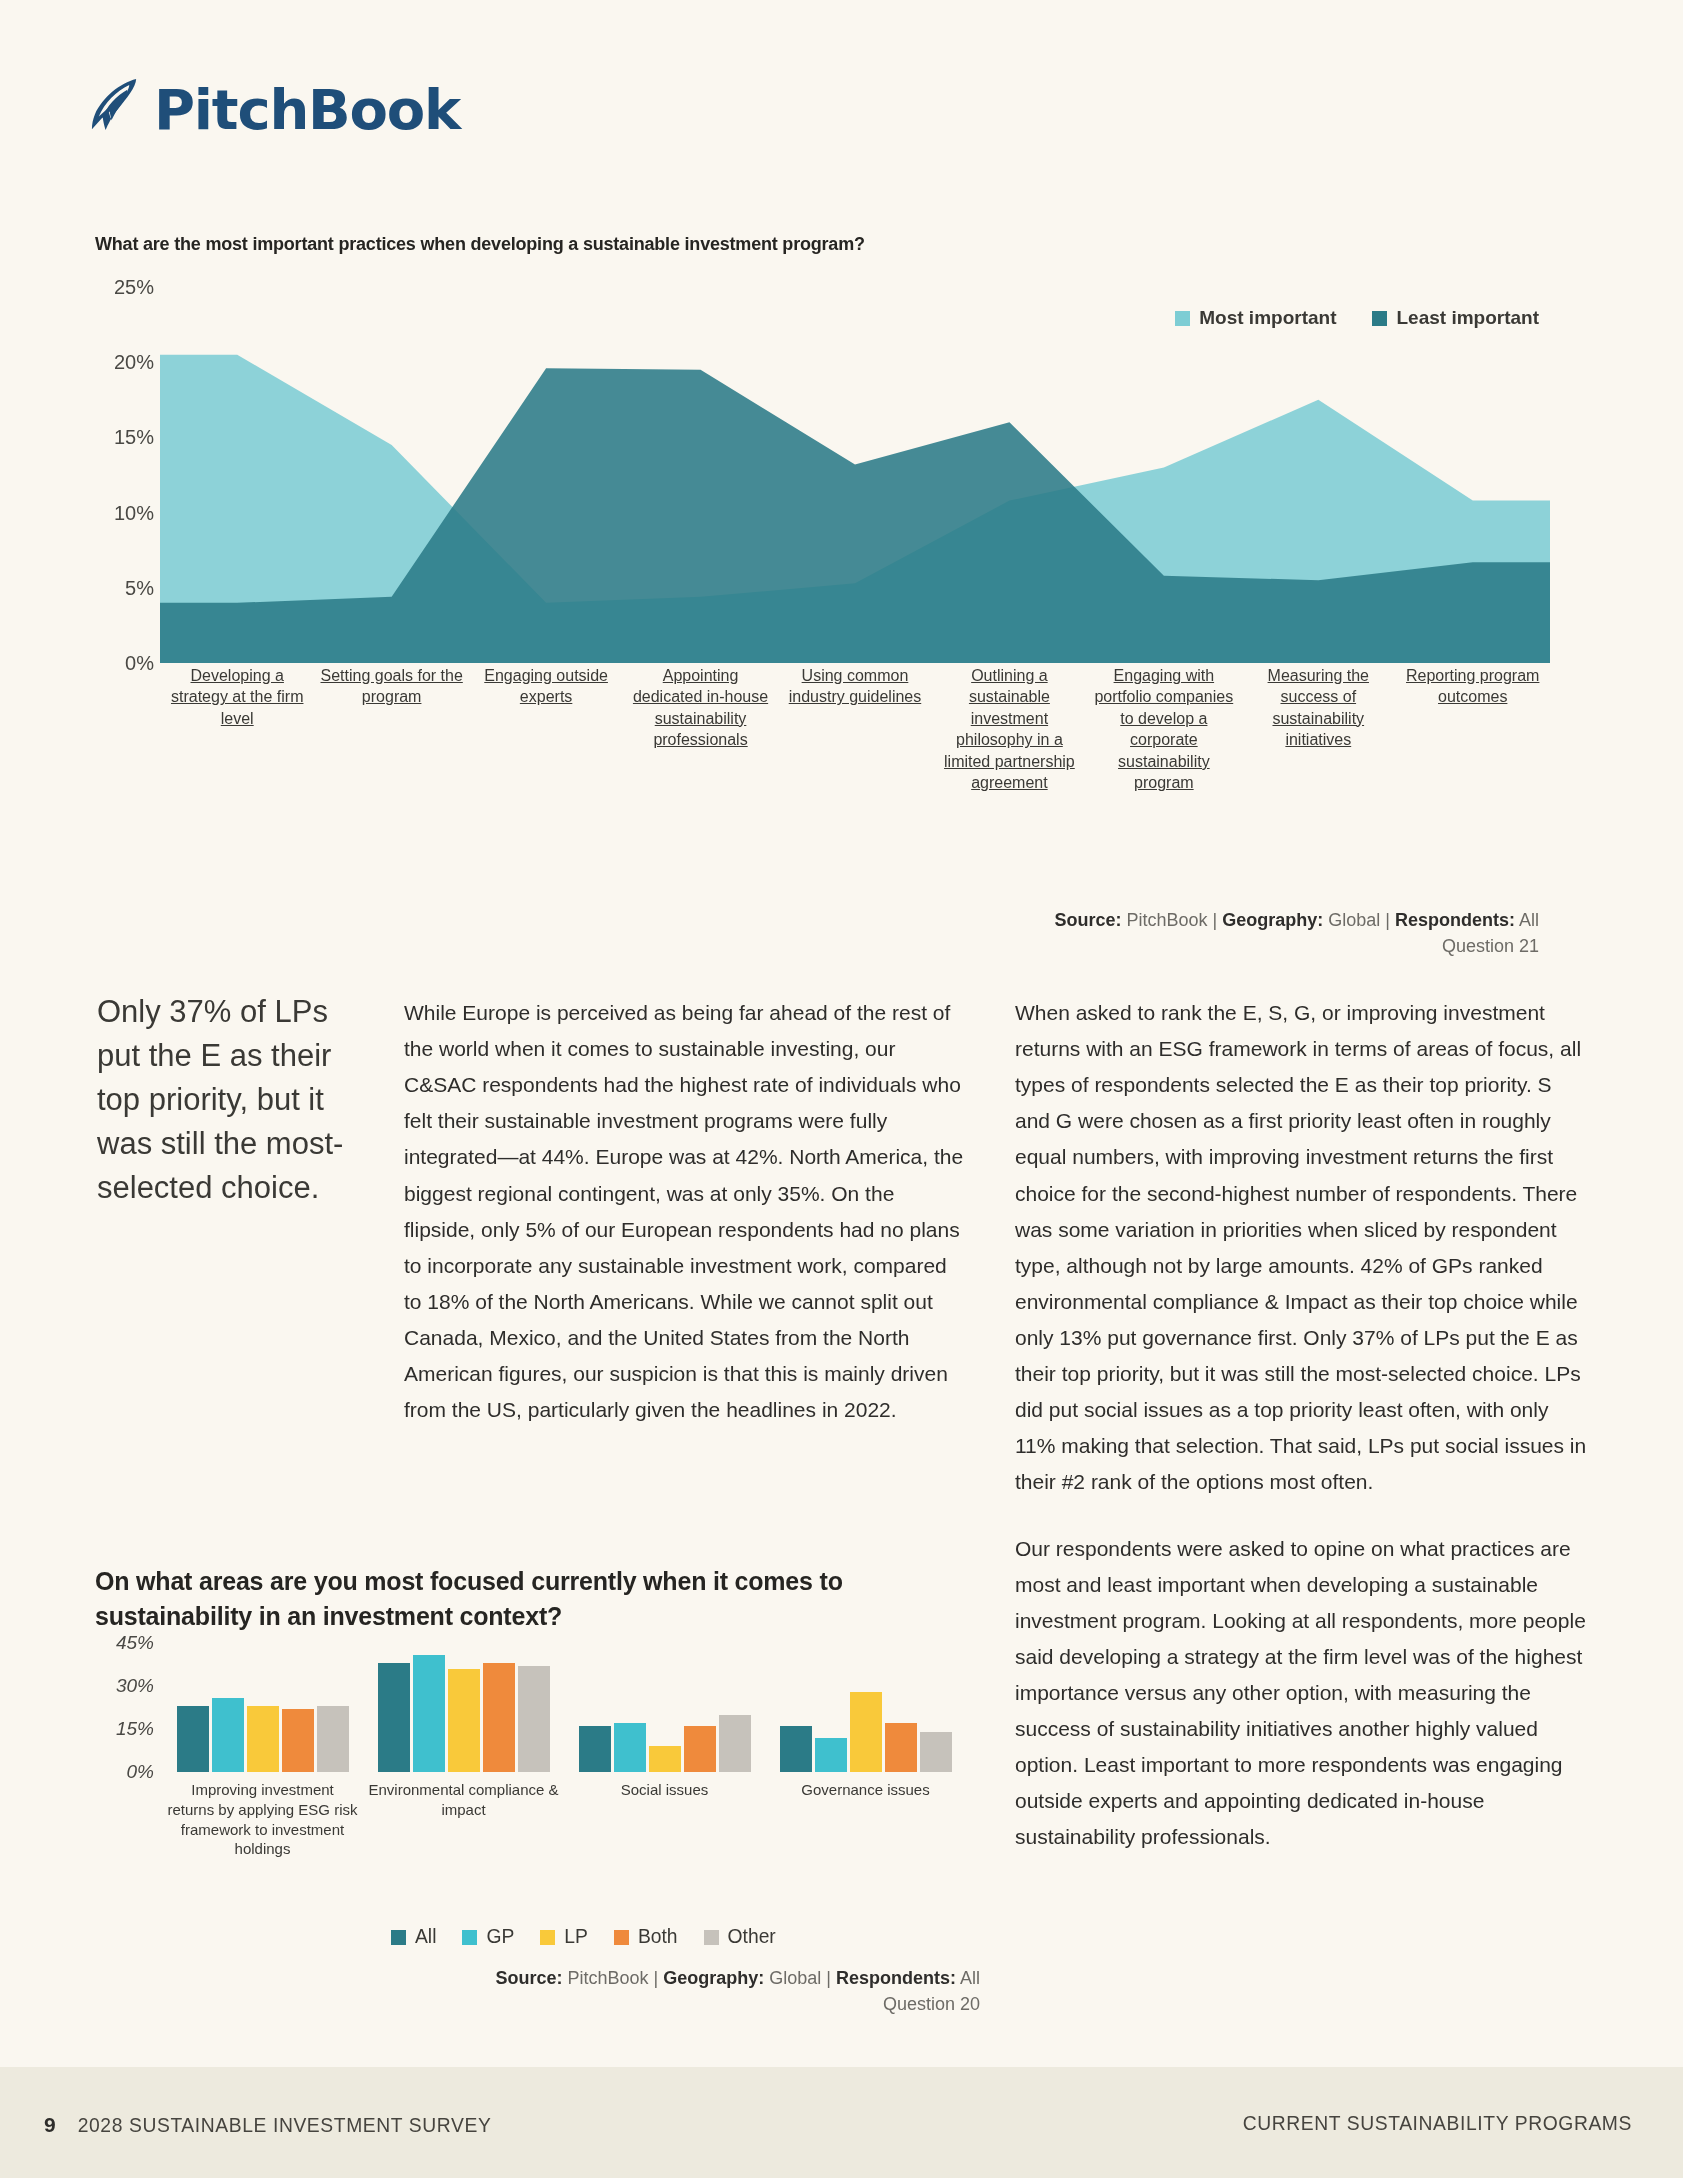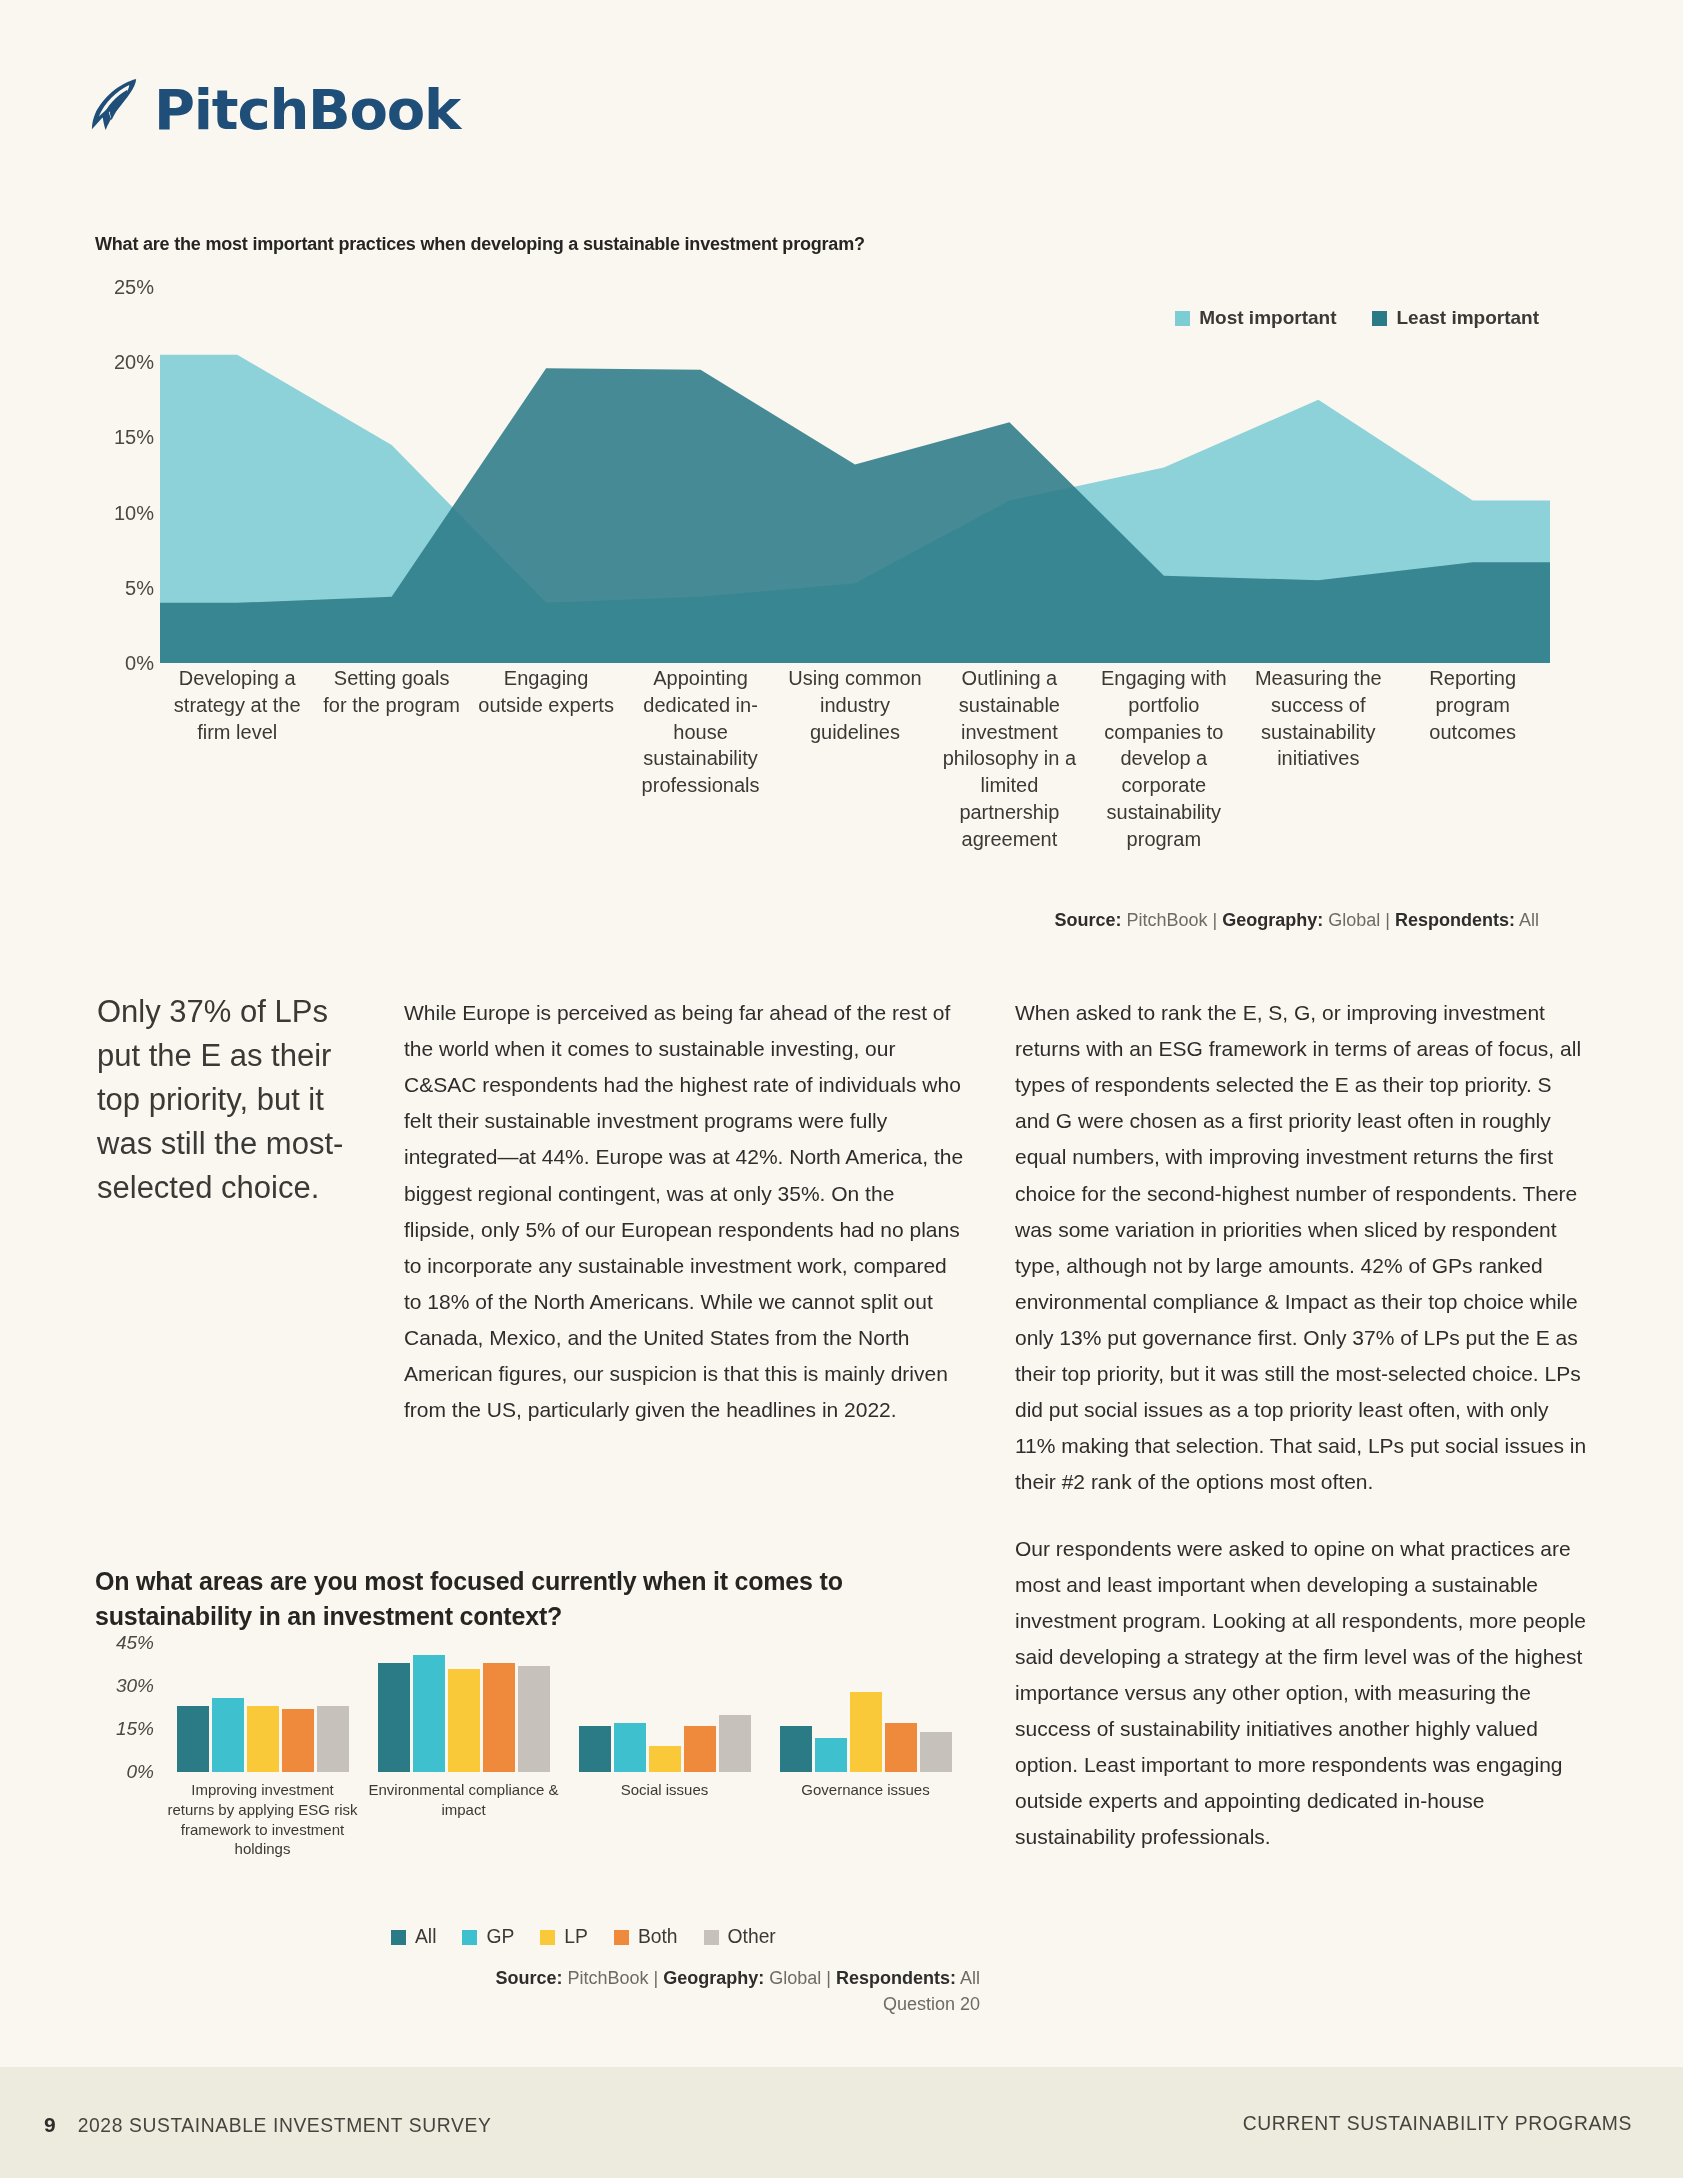--- a/index.html
+++ b/index.html
@@ -40,22 +40,22 @@
     position:absolute; right:0; font-size:20px; color:#4a4945;
     transform:translateY(-50%); white-space:nowrap;
   }
   .c1-plot { position:absolute; left:65px; top:0; right:0; bottom:0; }
   .c1-plot svg { display:block; width:100%; height:100%; }
   .c1-xlabels {
     position:absolute; left:95px; top:665px; width:1455px;
     display:flex; padding-left:65px; box-sizing:border-box;
   }
   .c1-xlabels .xl {
-    flex:1; text-align:center; font-size:20px; line-height:1.34;
-    color:#3a3935; padding:0 6px; box-sizing:border-box;
+    flex:1; text-align:center; font-size:16px; line-height:1.34;
+    color:#3a3935; padding:0 6px; box-sizing:border-box;text-decoration:underline;
   }
 
   
   .source {
     font-size:18px; color:#6d6b66; text-align:right; line-height:1.45;
   }
   .source b { color:#2e2d2b; font-weight:700; }
   .source1 { position:absolute; right:144px; top:907px; width:693px; }
   .source2 { position:absolute; left:277px; top:1965px; width:703px; }
 
@@ -180,20 +180,21 @@
 
   <div class="source source1">
     <div>
       <b>Source:</b>
       <span>PitchBook</span> |
       <b>Geography:</b>
       <span>Global</span> |
       <b>Respondents:</b>
       <span>All</span>
     </div>
+    <div>Question 21</div>
   </div>
 
   <div class="pullquote">Only 37% of LPs put the E as their top priority, but it was still the most-selected choice.</div>
 
   <div class="col-mid">
     <p>While Europe is perceived as being far ahead of the rest of the world when it comes to sustainable investing, our C&amp;SAC respondents had the highest rate of individuals who felt their sustainable investment programs were fully integrated—at 44%. Europe was at 42%. North America, the biggest regional contingent, was at only 35%. On the flipside, only 5% of our European respondents had no plans to incorporate any sustainable investment work, compared to 18% of the North Americans. While we cannot split out Canada, Mexico, and the United States from the North American figures, our suspicion is that this is mainly driven from the US, particularly given the headlines in 2022.</p>
   </div>
 
   <div class="col-right">
     <p>When asked to rank the E, S, G, or improving investment returns with an ESG framework in terms of areas of focus, all types of respondents selected the E as their top priority. S and G were chosen as a first priority least often in roughly equal numbers, with improving investment returns the first choice for the second-highest number of respondents. There was some variation in priorities when sliced by respondent type, although not by large amounts. 42% of GPs ranked environmental compliance &amp; Impact as their top choice while only 13% put governance first. Only 37% of LPs put the E as their top priority, but it was still the most-selected choice. LPs did put social issues as a top priority least often, with only 11% making that selection. That said, LPs put social issues in their #2 rank of the options most often.</p>

